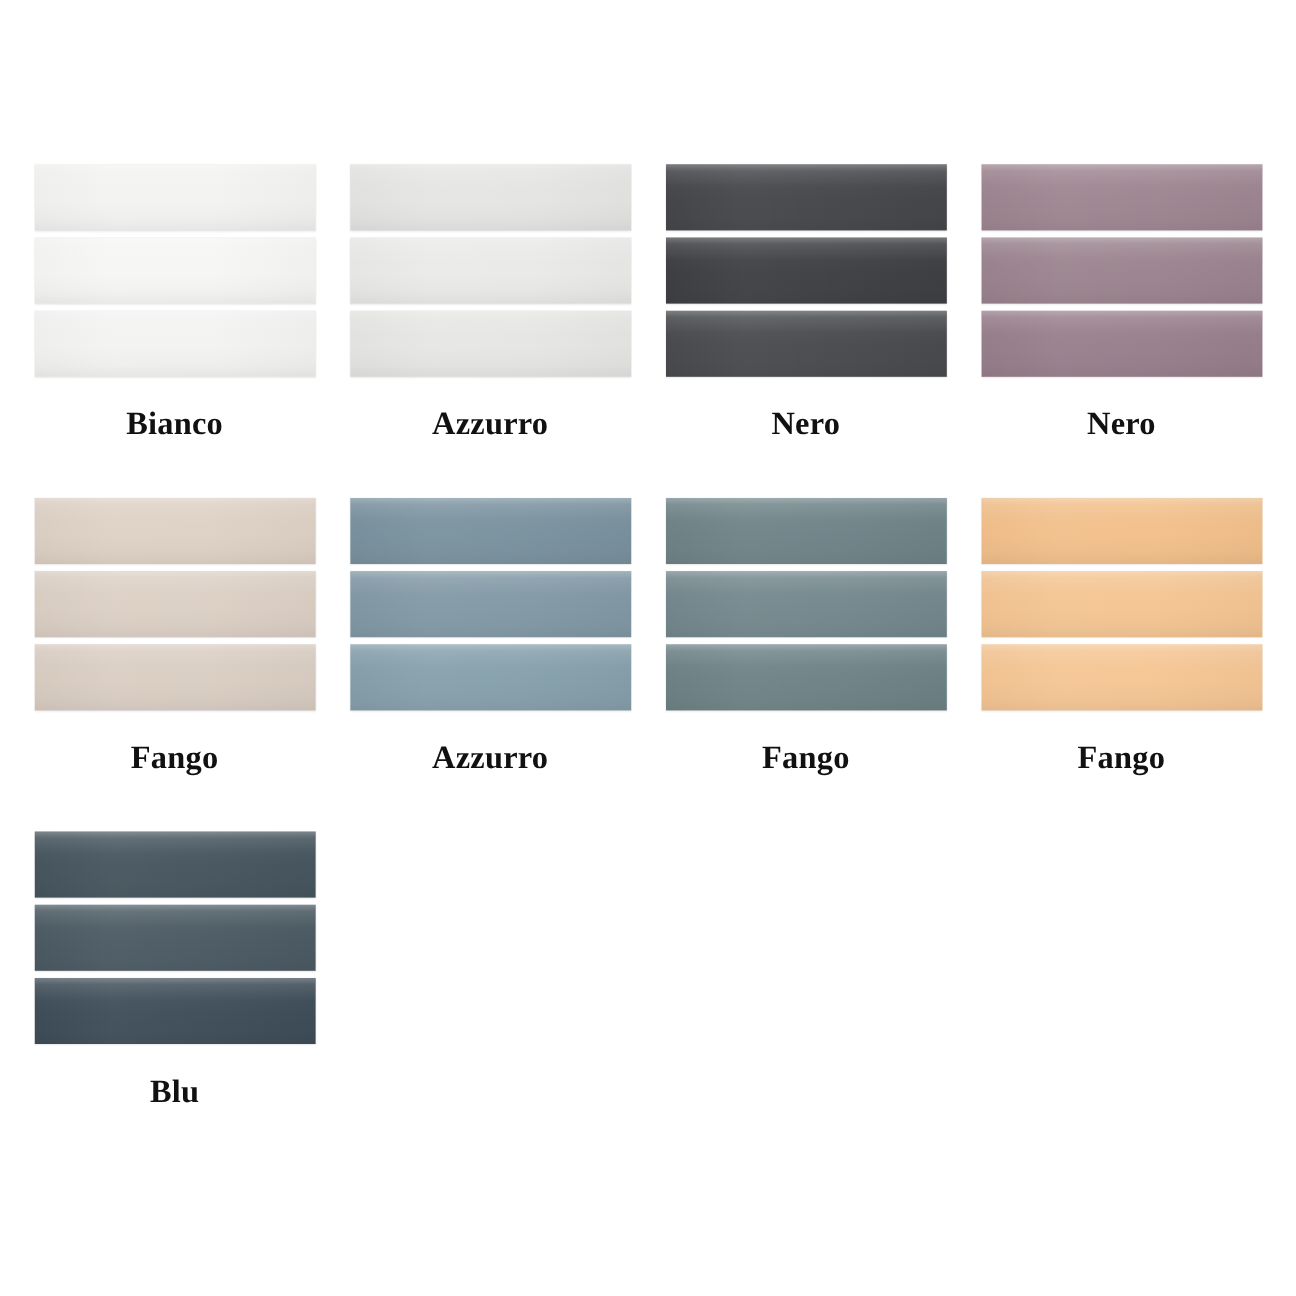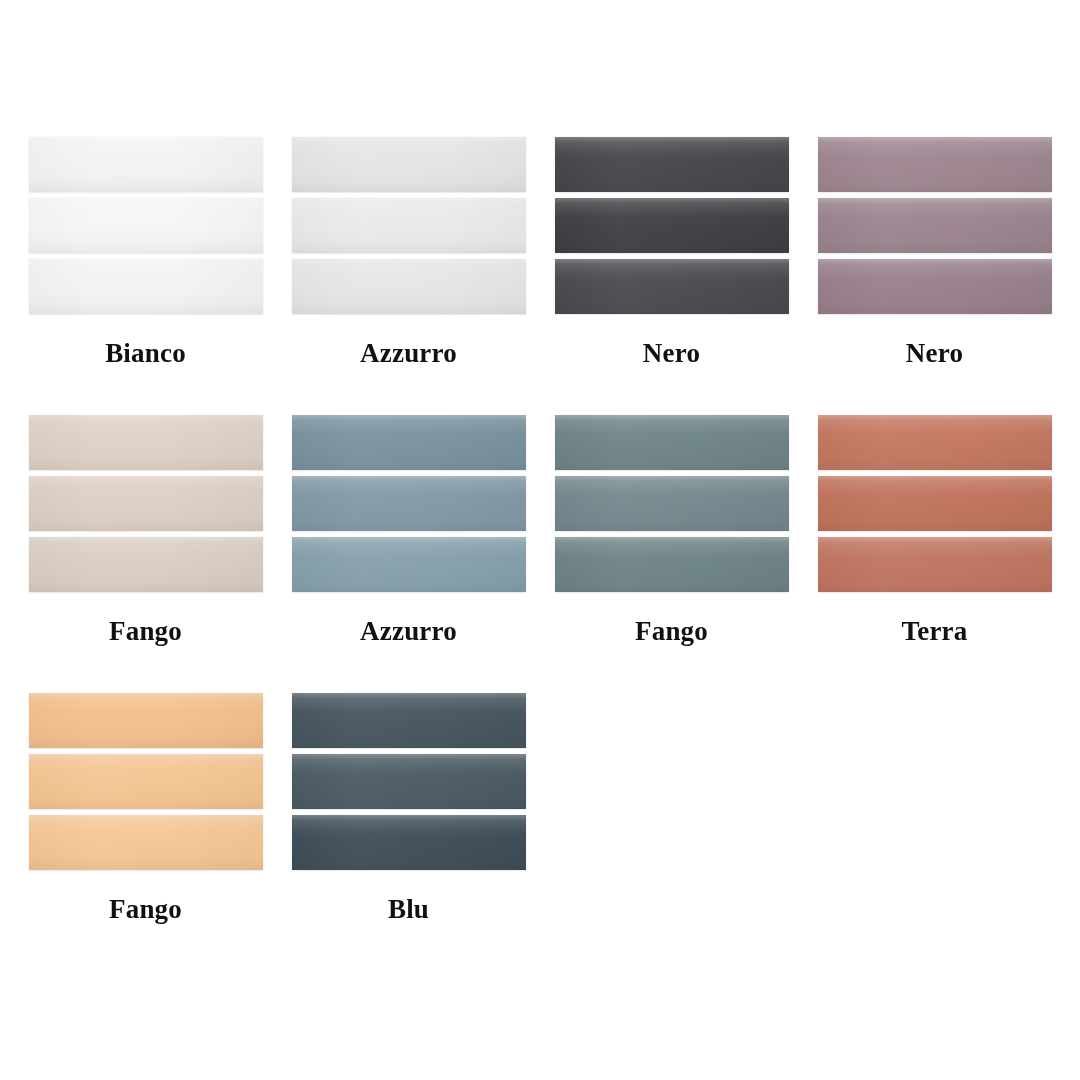--- a/index.html
+++ b/index.html
@@ -158,28 +158,20 @@
     <div class="swatch-cell">
       <div class="tile-stack">
         <div class="tile" style="background: rgb(111, 132, 136);"></div>
         <div class="tile" style="background: rgb(116, 136, 141);"></div>
         <div class="tile" style="background: rgb(110, 131, 135);"></div>
       </div>
       <div class="swatch-label">Fango</div>
     </div>
     <div class="swatch-cell">
       <div class="tile-stack">
-        <div class="tile" style="background: rgb(196, 119, 96);"></div>
-        <div class="tile" style="background: rgb(192, 115, 92);"></div>
-        <div class="tile" style="background: rgb(192, 117, 97);"></div>
-      </div>
-      <div class="swatch-label">Terra</div>
-    </div>
-    <div class="swatch-cell">
-      <div class="tile-stack">
         <div class="tile" style="background: rgb(242, 192, 139);"></div>
         <div class="tile" style="background: rgb(244, 197, 146);"></div>
         <div class="tile" style="background: rgb(245, 198, 148);"></div>
       </div>
       <div class="swatch-label">Fango</div>
     </div>
     <div class="swatch-cell">
       <div class="tile-stack">
         <div class="tile" style="background: rgb(71, 86, 95);"></div>
         <div class="tile" style="background: rgb(76, 91, 100);"></div>

